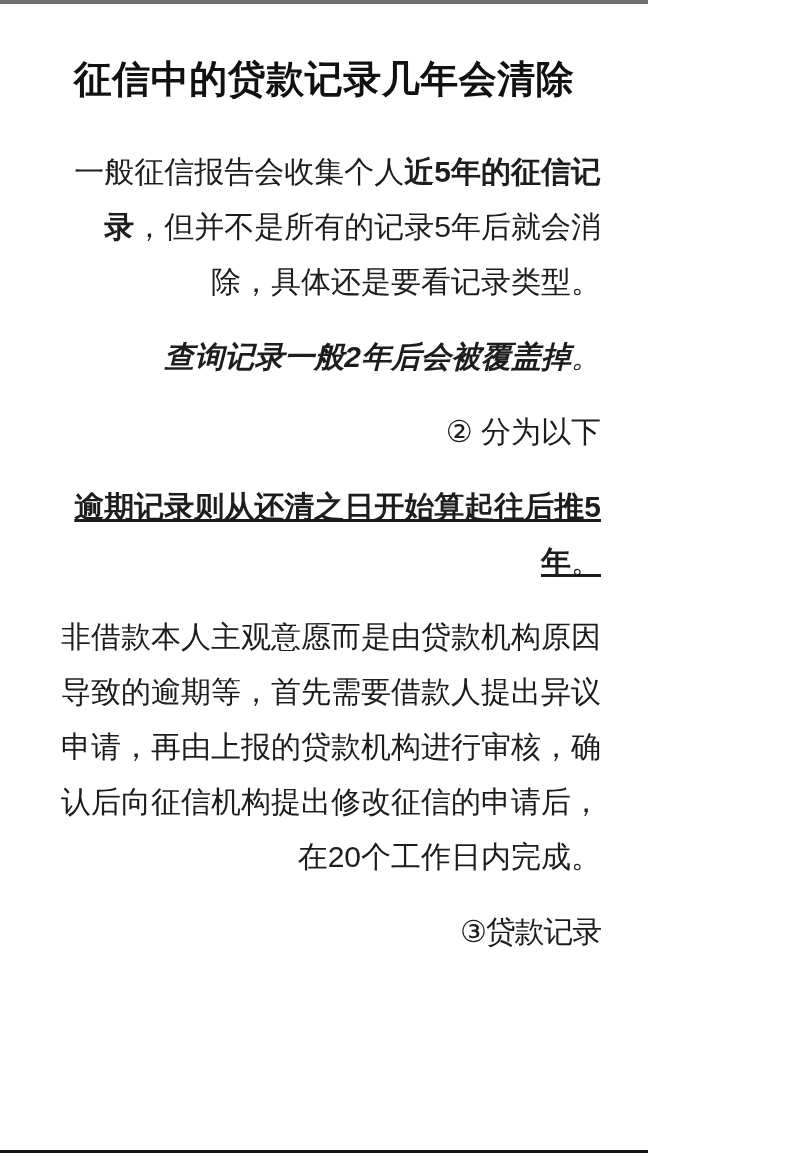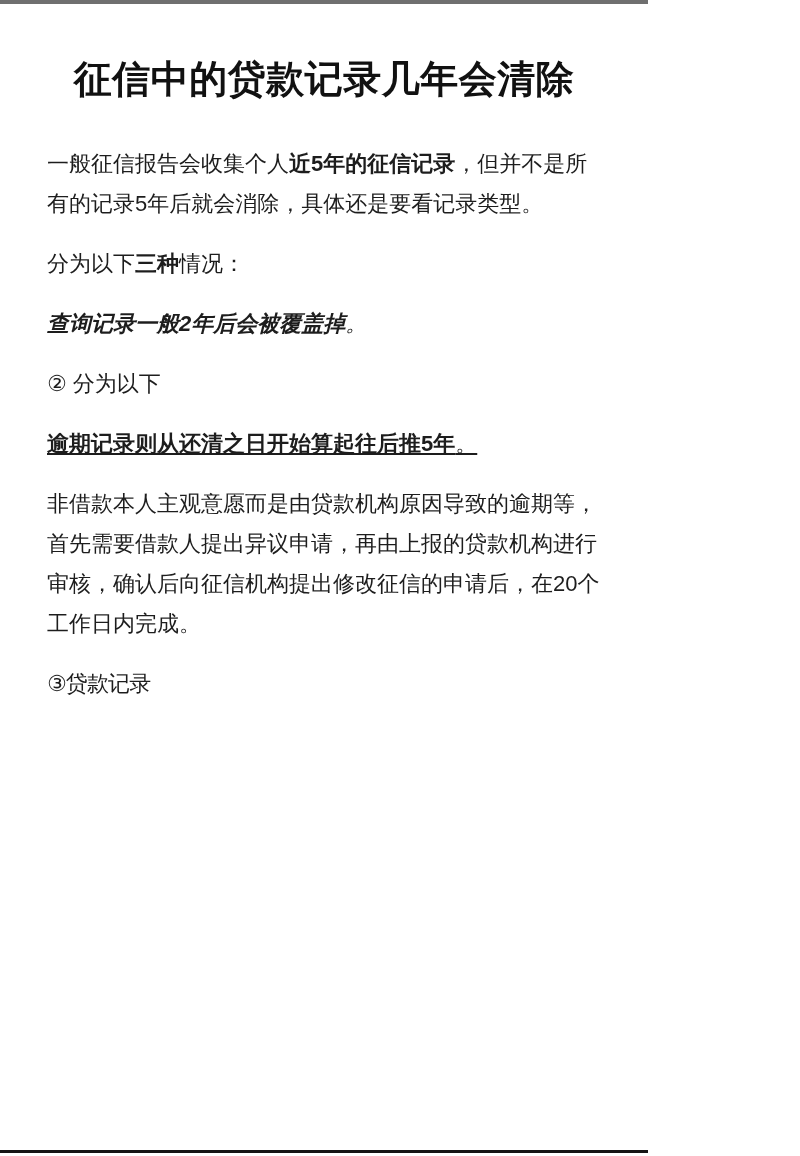--- a/index.html
+++ b/index.html
@@ -34,44 +34,43 @@
   h1.title {
     margin: 52px 0 37px 0;
     font-size: 38px;
     line-height: 55px;
     font-weight: 700;
     text-align: center;
     letter-spacing: 0.5px;
   }
   .para {
     margin: 0 0 20px 0;
-    font-size: 22px;
-    line-height: 40px;
+    font-size: 30px;
+    line-height: 55px;
     font-weight: 400;
-    text-align: left;
+    text-align: right;
     word-wrap: break-word;
   }
   .para:last-child {
     letter-spacing: -0.04em;
   }
   .run.bold {
     font-weight: 700;
   }
 </style>
 </head>
 <body>
 
 <div class="page" style="background: rgb(255, 255, 255);">
   <div class="edge-bar top" style="background: rgb(111, 111, 111);"></div>
 
   <div class="content">
     <h1 class="title" style="color: rgb(17, 17, 17);">征信中的贷款记录几年会清除</h1>
     <div>
         <div class="para" style="color: rgb(29, 29, 29);"><span class="run">一般征信报告会收集个人</span><span class="run bold">近5年的征信记录</span><span class="run">，但并不是所有的记录5年后就会消除，具体还是要看记录类型。</span></div>
-        <div class="para" style="color: rgb(29, 29, 29);"><span class="run">分为以下</span><span class="run bold">三种</span><span class="run">情况：</span></div>
         <div class="para" style="color: rgb(29, 29, 29); font-style: italic;"><span class="run bold">查询记录一般2年后会被覆盖掉</span><span class="run">。</span></div>
         <div class="para" style="color: rgb(29, 29, 29);"><span class="run">② 分为以下</span></div>
         <div class="para" style="color: rgb(29, 29, 29); text-decoration: underline;"><span class="run bold">逾期记录则从还清之日开始算起往后推5年</span><span class="run">。</span></div>
         <div class="para" style="color: rgb(29, 29, 29);"><span class="run">非借款本人主观意愿而是由贷款机构原因导致的逾期等，首先需要借款人提出异议申请，再由上报的贷款机构进行审核，确认后向征信机构提出修改征信的申请后，在20个工作日内完成。</span></div>
         <div class="para" style="color: rgb(29, 29, 29);"><span class="run">③贷款记录</span></div>
       </div>
   </div>
 
   <div class="edge-bar bottom" style="background: rgb(21, 21, 21);"></div>
 </div>

